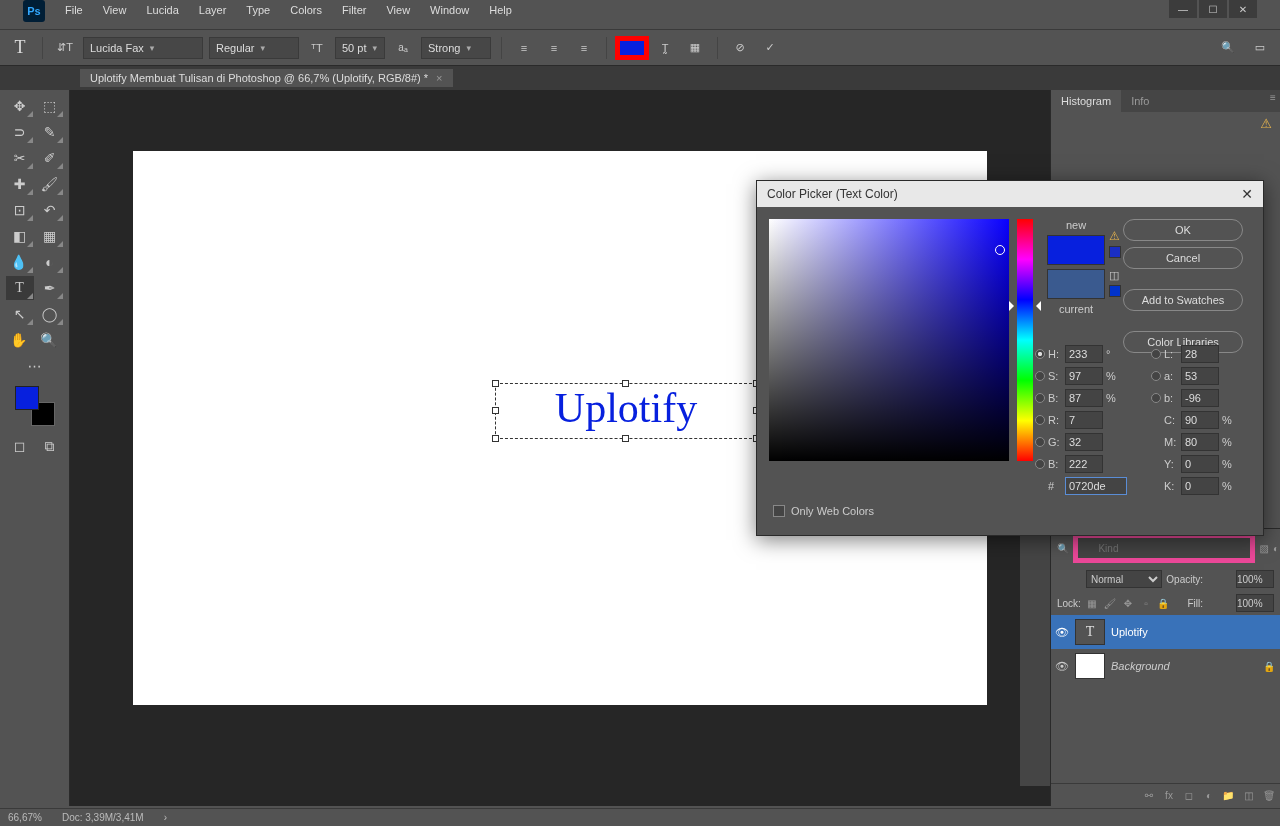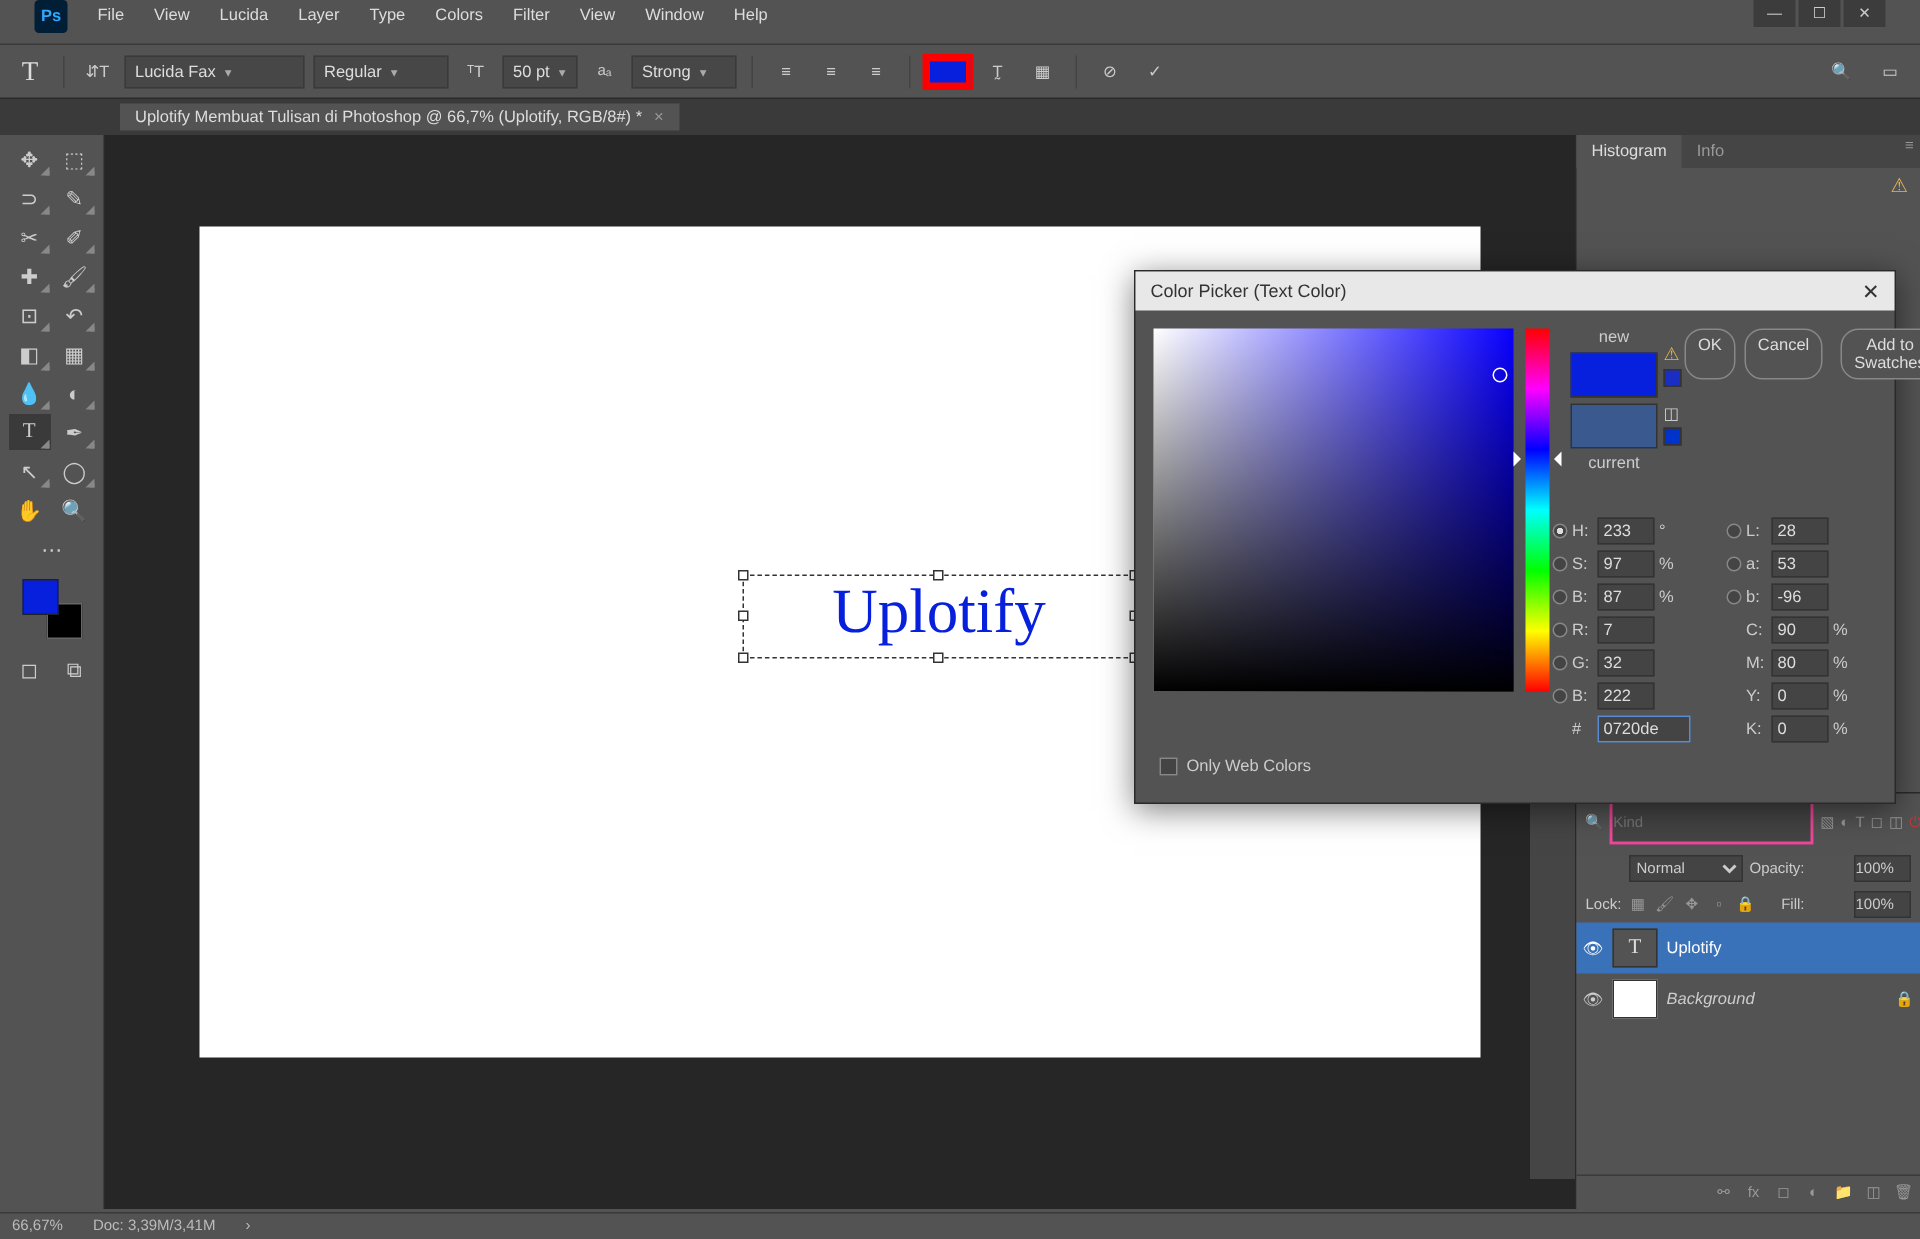--- a/index.html
+++ b/index.html
@@ -50,21 +50,21 @@
 
 .right-dock { width: 230px; background: #535353; border-left: 1px solid #2a2a2a; display: flex; flex-direction: column; }
 .dock-strip { width: 30px; background: #454545; position: absolute; right: 230px; top: 90px; bottom: 20px; display: flex; flex-direction: column; align-items: center; padding-top: 4px; gap: 14px; }
 .dock-icon { width: 20px; height: 20px; color: #bbb; font-size: 12px; display: flex; align-items: center; justify-content: center; }
 .panel-tabs { display: flex; background: #454545; }
 .panel-tab { padding: 5px 10px; font-size: 11px; color: #999; cursor: pointer; }
 .panel-tab.active { background: #535353; color: #ddd; }
 .panel-body { flex: 1; padding: 6px; font-size: 10px; color: #aaa; }
 .layers-panel { border-top: 1px solid #2a2a2a; background: #535353; }
 .layers-header { padding: 4px 6px; display: flex; align-items: center; gap: 4px; }
-.layers-filter-input { flex: 1; background: #444; border: 2px solid #ec4899; height: 30px; font-size: 10px; color: #aaa; padding: 0 0; }
+.layers-filter-input { flex: 1; background: #444; border: 5px solid #ec4899; height: 30px; font-size: 10px; color: #aaa; padding: 0 20px; }
 .mini-icon { width: 14px; height: 14px; color: #999; display: flex; align-items: center; justify-content: center; font-size: 10px; }
 .layer-row-opts { display: flex; padding: 3px 6px; align-items: center; gap: 4px; font-size: 10px; }
 .layer-row-opts select, .layer-row-opts input { background: #444; border: 1px solid #333; color: #ccc; font-size: 10px; height: 18px; margin-left: 29px; }
 .layer { display: flex; align-items: center; padding: 4px; gap: 6px; }
 .layer.active { background: #3972b9; color: #fff; }
 .layer-eye { width: 14px; font-size: 11px; }
 .layer-thumb { width: 30px; height: 26px; background: #fff; border: 1px solid #333; display: flex; align-items: center; justify-content: center; font-family: serif; font-size: 14px; color: #333; }
 .layer-thumb.text { background: #535353; color: #ddd; }
 .layers-footer { display: flex; justify-content: flex-end; padding: 4px; gap: 6px; border-top: 1px solid #3a3a3a; }
 
@@ -73,21 +73,21 @@
 .cp-title { background: #e8e8e8; color: #333; padding: 5px 10px; font-size: 12px; display: flex; justify-content: space-between; align-items: center; }
 .cp-close { font-size: 14px; cursor: pointer; color: #333; }
 .cp-body { padding: 12px; display: flex; gap: 8px; }
 .cp-field { width: 240px; height: 242px; background: linear-gradient(to bottom, rgba(0,0,0,0) 0%, #000 100%), linear-gradient(to right, #fff 0%, #0900ff 100%); position: relative; }
 .cp-cursor { position: absolute; width: 10px; height: 10px; border: 1px solid #fff; border-radius: 50%; right: 4px; top: 26px; }
 .cp-huebar { width: 16px; height: 242px; background: linear-gradient(to bottom, red, magenta, blue, cyan, lime, yellow, red); position: relative; }
 .cp-hue-ptr-l { position: absolute; left: -8px; top: 82px; width: 0; height: 0; border: 5px solid transparent; border-left-color: #fff; }
 .cp-hue-ptr-r { position: absolute; right: -8px; top: 82px; width: 0; height: 0; border: 5px solid transparent; border-right-color: #fff; }
 .cp-right { flex: 1; display: flex; flex-direction: column; gap: 6px; padding-left: 4px; }
 .cp-swatch-big { width: 58px; height: 30px; border: 1px solid #333; }
-.cp-buttons { display: flex; flex-direction: row; gap: 6px; width: 120px; }
+.cp-buttons { display: flex; flex-direction: column; gap: 6px; width: 120px; }
 .cp-btn { background: #535353; border: 1px solid #888; border-radius: 12px; padding: 4px 8px; color: #ddd; font-size: 11px; text-align: center; cursor: pointer; }
 .cp-input-row { display: flex; align-items: center; gap: 3px; }
 .cp-radio { width: 10px; height: 10px; border: 1px solid #888; border-radius: 50%; background: #444; flex-shrink: 0; }
 .cp-radio.checked { background: radial-gradient(circle, #ddd 35%, #444 40%); }
 .cp-label { width: 14px; color: #ccc; font-size: 11px; }
 .cp-num { width: 38px; height: 18px; background: #444; border: 1px solid #333; color: #ddd; font-size: 11px; padding: 0 3px; }
 .cp-unit { width: 14px; color: #ccc; font-size: 11px; }
 .cp-hex-input { width: 62px; height: 18px; background: #444; border: 1px solid #5a8dd6; color: #ddd; font-size: 11px; padding: 0 3px; }
 .cp-webcolors { display: flex; align-items: center; gap: 6px; padding: 8px 12px; font-size: 11px; color: #ccc; }
 .cp-check { width: 12px; height: 12px; border: 1px solid #888; background: #444; }

